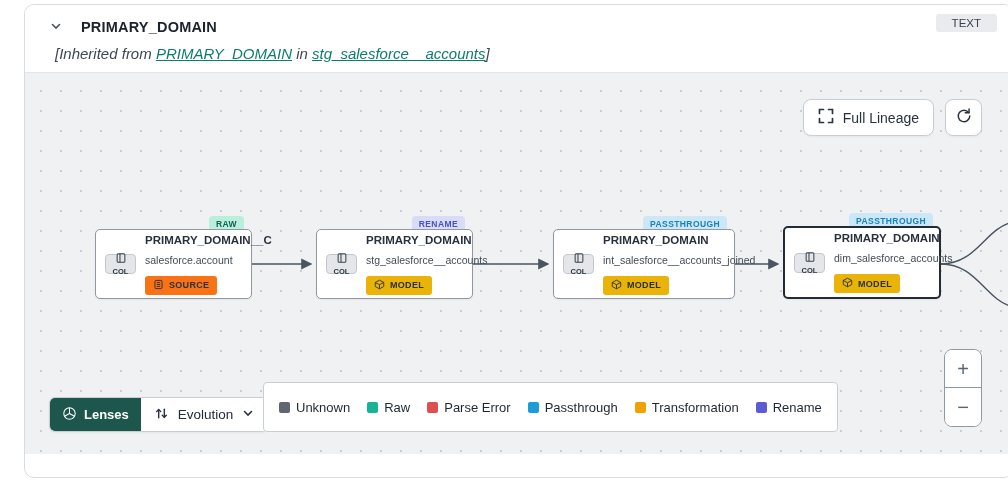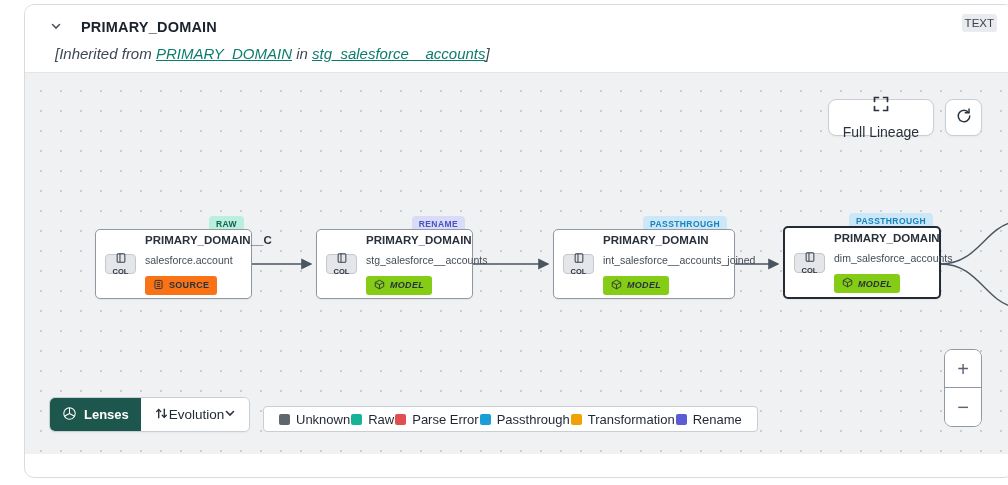--- a/index.html
+++ b/index.html
@@ -6,21 +6,21 @@
   html,body { width:1008px; height:485px; background:#fff; font-family:"Liberation Sans", sans-serif; }
   .card {
     position:relative; margin:4px 24px; width:990px; height:474px;
     border:1px solid #d8dce1; border-radius:10px; overflow:hidden; background:#fff;
   }
   
   .hdr { padding:11px 14px 10px 20px; background:#fff; }
   .hdr-row1 { display:flex; align-items:center; position:relative; margin-bottom:7px; }
   .chev-btn { width:22px; height:22px; border:none; background:transparent; cursor:pointer; display:flex; align-items:center; justify-content:center; color:#4a5560; }
   .hdr-title { margin-left:14px; font-size:14.5px; font-weight:700; color:#1c232e; letter-spacing:.2px; }
-  .type-badge { position:absolute; right:2px; top:-2px; background:#e9ebee; color:#39424e; font-size:11.5px; padding:3px 3px; border-radius:3px; }
+  .type-badge { position:absolute; right:2px; top:-2px; background:#e9ebee; color:#39424e; font-size:11.5px; padding:3px 16px; border-radius:3px; }
   .desc { font-style:italic; font-size:13.5px; color:#232b36; margin:0 0 8px 10px; }
   .desc code { font-family:"DejaVu Sans Mono", monospace; font-weight:700; font-style:italic; font-size:12.5px; }
   .inherited { font-style:italic; font-size:15px; color:#3d4754; margin-left:10px; }
   .inherited a { color:#0c7d6d; text-decoration:underline; cursor:pointer; }
   
   .canvas {
     position:relative; width:100%; height:382px; border-top:1px solid #e2e5e9;
     background-color:#f0f1f3;
     background-image: radial-gradient(circle, #c9cdd4 1px, transparent 1.3px);
     background-size:20px 20px; background-position:6px 8px;
@@ -42,30 +42,30 @@
   .col-chip {
     width:31px; height:20px; background:#e4e6ea; border:1px solid #c3c8cf; border-radius:4px;
     display:flex; flex-direction:column; align-items:center; justify-content:center; gap:1px;
     font-size:7.5px; font-weight:700; color:#2b333d; flex:0 0 auto;
   }
   .node-main { display:flex; flex-direction:column; gap:8px; }
   .node-name { font-size:11.5px; font-weight:700; color:#29313c; }
   .node-table { font-size:10.5px; color:#434c57; }
   .kind-pill { align-self:flex-start; margin-top:2px; display:flex; align-items:center; gap:5px; padding:3px 8px; border-radius:3px; font-size:9px; font-weight:700; letter-spacing:.3px; color:#28323c; }
   .kind-source { background:#f97316; }
-  .kind-model  { background:#84cc16;font-style:italic; }
-  
-  .btn-float { position:absolute; background:#fff; border:1px solid #c9ced4; border-radius:8px; cursor:pointer; display:flex; align-items:center; justify-content:center; color:#29313c; box-shadow:0 1px 2px rgba(25,32,41,.05);flex-direction:column; }
+  .kind-model  { background:#eab308; }
+  
+  .btn-float { position:absolute; background:#fff; border:1px solid #c9ced4; border-radius:8px; cursor:pointer; display:flex; align-items:center; justify-content:center; color:#29313c; box-shadow:0 1px 2px rgba(25,32,41,.05); }
   .full-lineage { top:26px; right:79px; height:37px; padding:0 14px; gap:9px; font-size:14px; font-family:"Liberation Sans", sans-serif; }
   .refresh { top:26px; right:31px; width:37px; height:37px; }
   
   .lens-group { position:absolute; left:24px; bottom:22px; display:flex; height:35px; border:1px solid #c9ced4; border-radius:6px; overflow:hidden; background:#fff; box-shadow:0 1px 2px rgba(25,32,41,.05); }
   .lenses-btn { display:flex; align-items:center; gap:7px; padding:8px 12px; background:#1d564d; color:#fff; border:none; font-size:13px; font-weight:700; cursor:pointer; font-family:"Liberation Sans", sans-serif; }
-  .evolution-btn { display:flex; align-items:center; padding:0 13px; background:#fff; border:none; font-size:13.5px; color:#232b36; cursor:pointer; font-family:"Liberation Sans", sans-serif; }
-  .legend-box { position:absolute; left:238px; bottom:22px; height:26px; background:#fff; border:1px solid #c9ced4; border-radius:4px; display:flex; align-items:center; gap:1px; padding:0 15px; }
+  .evolution-btn { display:flex; align-items:center; gap:9px; padding:0 13px; background:#fff; border:none; font-size:13.5px; color:#232b36; cursor:pointer; font-family:"Liberation Sans", sans-serif; }
+  .legend-box { position:absolute; left:238px; bottom:22px; height:50px; background:#fff; border:1px solid #c9ced4; border-radius:4px; display:flex; align-items:center; gap:17px; padding:0 15px; }
   .legend-item { display:flex; align-items:center; gap:6px; font-size:13px; color:#1f2733; }
   .swatch { width:11px; height:11px; border-radius:2px; display:inline-block; }
   .zoom-ctl { position:absolute; right:31px; bottom:27px; width:38px; background:#fff; border:1px solid #8f98a3; border-radius:8px; overflow:hidden; display:flex; flex-direction:column; }
   .zoom-btn { height:38px; background:#fff; border:none; font-size:20px; color:#5b6470; cursor:pointer; font-family:"Liberation Sans", sans-serif; line-height:1; }
   .zoom-btn:first-child { border-bottom:1px solid #8f98a3; }
 </style>
 </head>
 <body>
 
 <div class="card">

